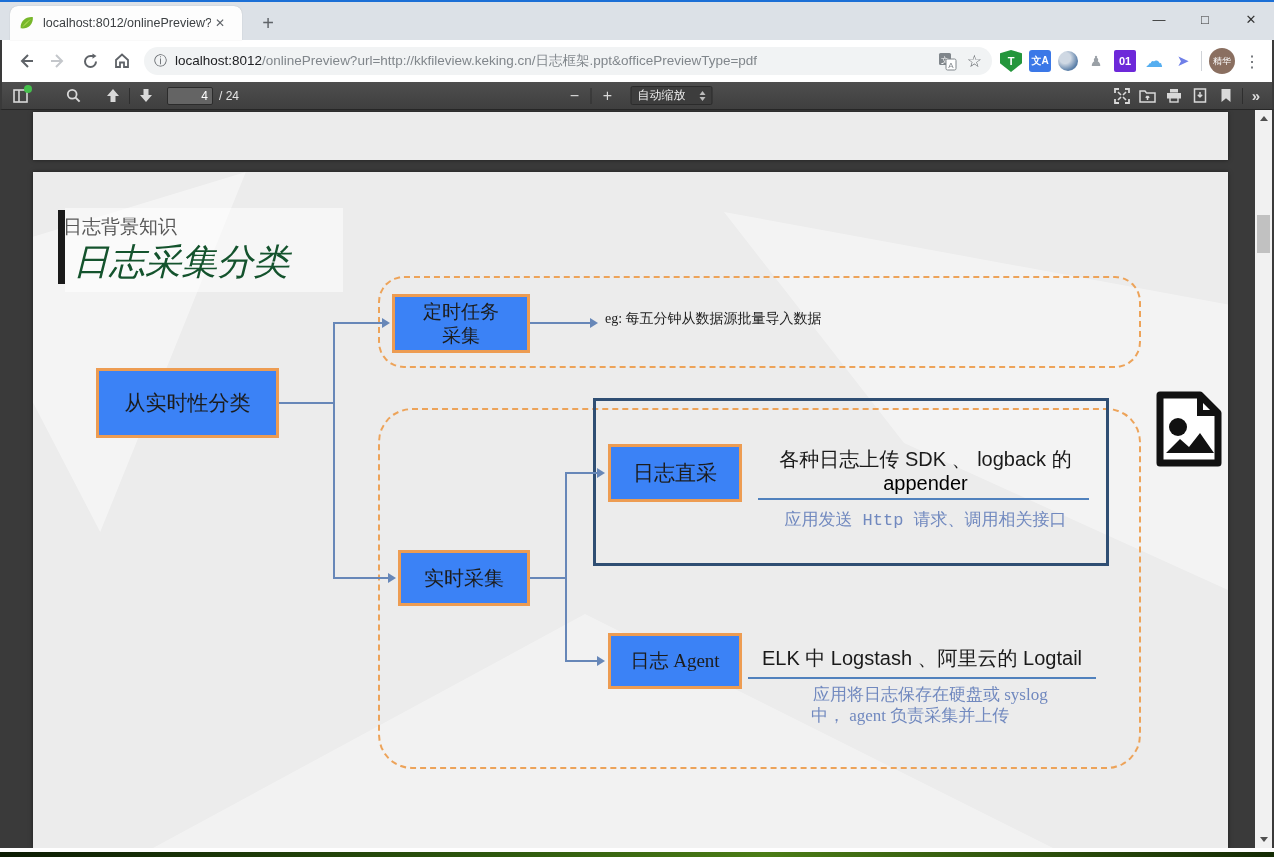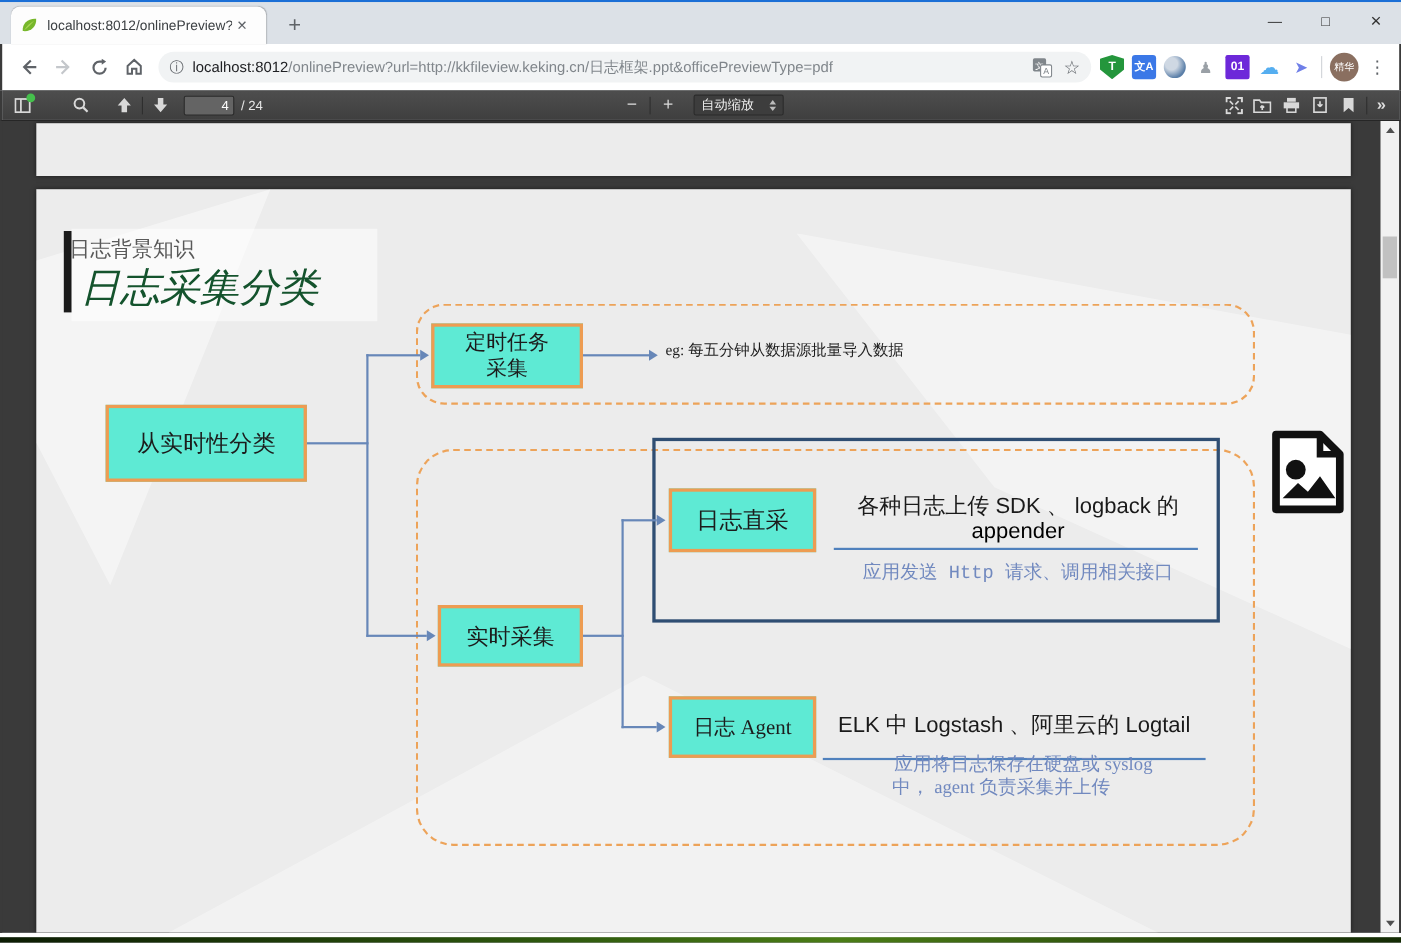--- a/index.html
+++ b/index.html
@@ -80,39 +80,39 @@
 
   .tbar { position:absolute; left:25px; top:38px; width:7px; height:74px; background:#1a1a1a; }
   .subtitle { position:absolute; left:30px; top:42px; font-size:19px; color:#595959; }
   .slidetitle { position:absolute; left:40px; top:66px; font-size:36px; color:#14532d;font-style:italic; }
 
   .dashed { position:absolute; border:2px dashed #eda359; background:transparent; }
   .dash1 { left:345px; top:104px; width:763px; height:92px; border-radius:26px; }
   .dash2 { left:345px; top:236px; width:763px; height:361px; border-radius:34px; }
   .navyrect { position:absolute; left:560px; top:226px; width:516px; height:168px; border:3px solid #2f4e73; }
 
-  .obox { position:absolute; background:#5eead4; border:3px solid #ed9c52; color:#1c1c1c;
+  .obox { position:absolute; background:#3b82f6; border:3px solid #ed9c52; color:#1c1c1c;
           display:flex; align-items:center; justify-content:center; text-align:center;
           font-family:"Liberation Serif", serif; }
   .b-root { left:63px; top:196px; width:183px; height:70px; font-size:21px; }
   .b-timed { left:359px; top:122px; width:138px; height:59px; font-size:19px; line-height:24px; }
   .b-rt { left:365px; top:378px; width:132px; height:56px; font-size:20px; }
   .b-direct { left:575px; top:272px; width:134px; height:58px; font-size:21px; }
   .b-agent { left:575px; top:461px; width:134px; height:56px; font-size:19px; }
 
   .cline { position:absolute; background:#6787b8; }
   .ah { position:absolute; width:0; height:0; border:5px solid transparent; border-left:8px solid #6787b8; }
 
   .eg-note { position:absolute; left:572px; top:138px; font-size:14px; color:#1d1d1d; font-family:"Liberation Serif", serif; }
   .d-l1 { position:absolute; left:720px; top:274px; width:345px; text-align:center; font-size:20px; color:#1a1a1a; }
   .d-l2 { position:absolute; left:720px; top:300px; width:345px; text-align:center; font-size:20px; color:#000000; }
   .divider1 { position:absolute; left:725px; top:326px; width:331px; height:2px; background:#5081bd; }
   .d-sub { position:absolute; left:720px; top:336px; width:345px; text-align:center; font-size:17px; color:#7189bf; font-family:Liberation Mono, monospace; }
   .a-title { position:absolute; left:715px; top:473px; width:348px; text-align:center; font-size:20px; color:#1a1a1a;
-             padding-bottom:17px; border-bottom:2px solid #5081bd; }
+             padding-bottom:5px; border-bottom:2px solid #5081bd; }
   .a-sub1 { position:absolute; left:780px; top:511px; font-size:17px; color:#7189bf; font-family:"Liberation Serif", serif; }
   .a-sub2 { position:absolute; left:778px; top:532px; font-size:17px; color:#7189bf; font-family:"Liberation Serif", serif; }
   .imgph { position:absolute; left:1119px; top:219px; }
 
   
   .scrollbar { position:absolute; right:0; top:0; width:17px; height:738px; background:#f1f1f1; }
   .sb-btn { position:absolute; left:0; width:17px; height:16px; display:flex; align-items:center; justify-content:center; }
   .sb-up { top:0; } .sb-down { bottom:0; }
   .sb-btn i { width:0; height:0; border:4px solid transparent; display:block; }
   .sb-up i { border-bottom:5px solid #505050; margin-top:-3px; }

